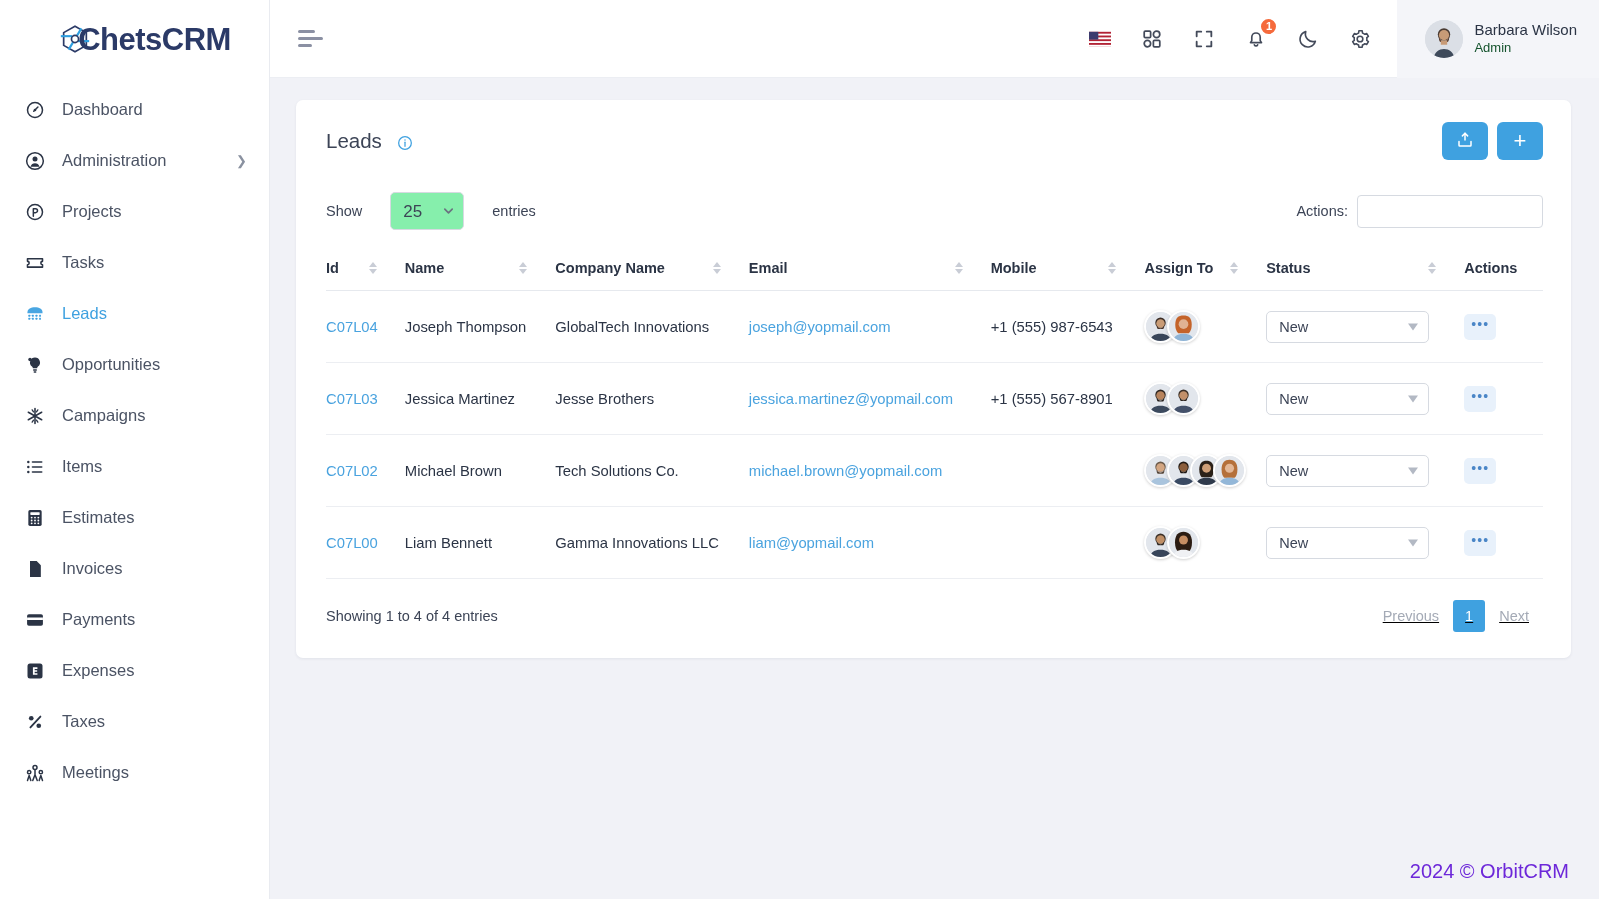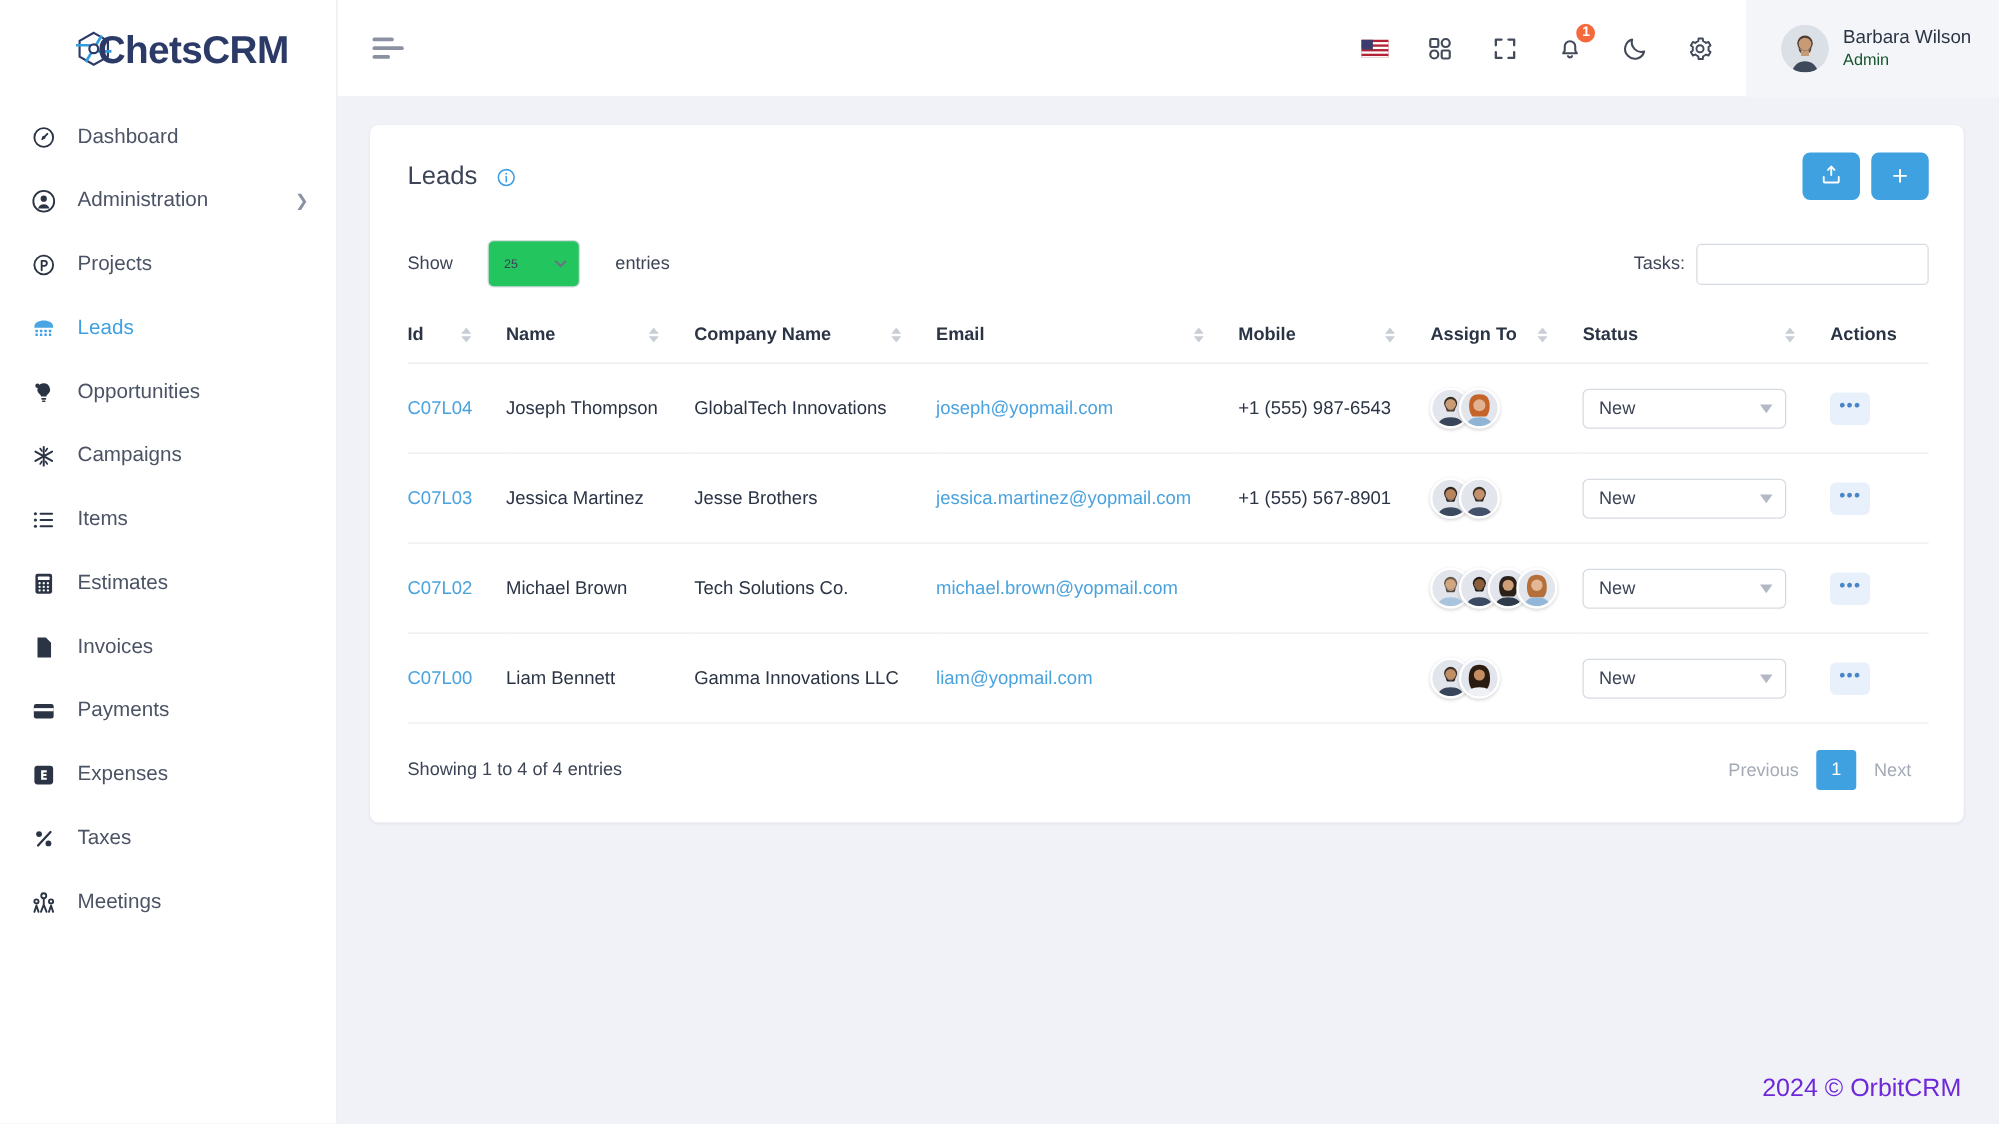--- a/index.html
+++ b/index.html
@@ -111,21 +111,21 @@
   }
   .btn-blue svg { width: 18px; height: 18px; }
   .btn-blue .plus { font-size: 22px; line-height: 1; font-weight: 300; }
 
   .table-area { padding: 0 28px 0 30px; }
   .table-controls { display: flex; align-items: center; padding: 12px 0 20px; }
   .show-wrap { display: flex; align-items: center; gap: 28px; font-size: 14.5px; color: #3c4456; }
   .sel {
     appearance: none; -webkit-appearance: none;
     width: 74px; height: 38px; border: 1px solid #d6dae1; border-radius: 5px;
-    background: #22c55e; font-size: 10px; color: #3c4456; padding: 0 8px 0 12px;
+    background: #86efac; font-size: 17px; color: #3c4456; padding: 0 8px 0 12px;
     font-family: "Liberation Sans", sans-serif; cursor: pointer;
   }
   .sel-wrap { position: relative; display: inline-block; }
   .sel-caret {
     position: absolute; right: 9px; top: 50%; transform: translateY(-50%);
     pointer-events: none; color: #6b7280;
   }
   .sel-caret svg { width: 13px; height: 13px; display: block; }
   .search-wrap { margin-left: auto; display: flex; align-items: center; gap: 9px; font-size: 14.5px; color: #3c4456; }
   .search-input {
@@ -194,21 +194,21 @@
     border: none; color: #4a86c7; font-size: 14px; letter-spacing: 1px;
     display: flex; align-items: center; justify-content: center; cursor: pointer;
     line-height: 0; padding-bottom: 6px;
   }
 
   .table-foot {
     display: flex; align-items: center;
     padding: 21px 0 26px;
   }
   .foot-info { font-size: 14.5px; color: #3c4456; }
-  .pager { margin-left: auto; display: flex; align-items: flex-end; }
+  .pager { margin-left: auto; display: flex; align-items: center; text-decoration: underline; }
   .pg {
     font-size: 14.5px; color: #a4aab6; padding: 7px 14px; cursor: pointer;
     border-radius: 3px;
   }
   .pg.num { background: #3fa1e0; color: #fff; min-width: 31px; text-align: center; padding: 8px 12px; }
 
   .page-footer {
     height: 56px; display: flex; align-items: center; justify-content: flex-end;
     padding-right: 30px; font-size: 20px; color: #6d28d9;
     flex: 0 0 56px;
@@ -261,20 +261,28 @@
       <div class="nav-item">
         <span class="ico">
           <svg viewBox="0 0 24 24" fill="none" stroke="currentColor" stroke-width="1.8">
               <circle cx="12" cy="12" r="9"></circle>
               <path d="M10 17V8h2.6a2.4 2.4 0 0 1 0 4.8H10" stroke-linecap="round" stroke-linejoin="round"></path>
             </svg>
         </span>
         <span class="nav-label">Projects</span>
       </div>
 
+      <div class="nav-item">
+        <span class="ico">
+          <svg viewBox="0 0 24 24" fill="none" stroke="currentColor" stroke-width="1.9">
+              <path d="M3 7h18v3a2 2 0 0 0 0 4v3H3v-3a2 2 0 0 0 0-4z" stroke-linejoin="round"></path>
+            </svg>
+        </span>
+        <span class="nav-label">Tasks</span>
+      </div>
 
       <div class="nav-item active">
         <span class="ico">
           <svg viewBox="0 0 24 24" fill="currentColor">
               <path d="M3 10c0-4 4-6 9-6s9 2 9 6v1H3z" opacity=".95"></path>
               <rect x="4" y="13" width="2.3" height="2.3" rx=".5"></rect>
               <rect x="8.3" y="13" width="2.3" height="2.3" rx=".5"></rect>
               <rect x="12.6" y="13" width="2.3" height="2.3" rx=".5"></rect>
               <rect x="16.9" y="13" width="2.3" height="2.3" rx=".5"></rect>
               <rect x="4" y="16.6" width="2.3" height="2.3" rx=".5"></rect>
@@ -512,21 +520,21 @@
                 </select>
                 <span class="sel-caret">
                   <svg viewBox="0 0 14 14" fill="none" stroke="currentColor" stroke-width="1.8" stroke-linecap="round" stroke-linejoin="round">
                       <path d="M3 5l4 4 4-4"></path>
                     </svg>
                 </span>
               </span>
               <span>entries</span>
             </div>
             <div class="search-wrap">
-              <span>Tasks:</span>
+              <span>Actions:</span>
               <input class="search-input" type="text" placeholder="" style="">
             </div>
           </div>
 
           <table>
             <thead>
               <tr>
                 <th class="col-id">
                   <span class="th-inner">
                       <span>Id</span>

